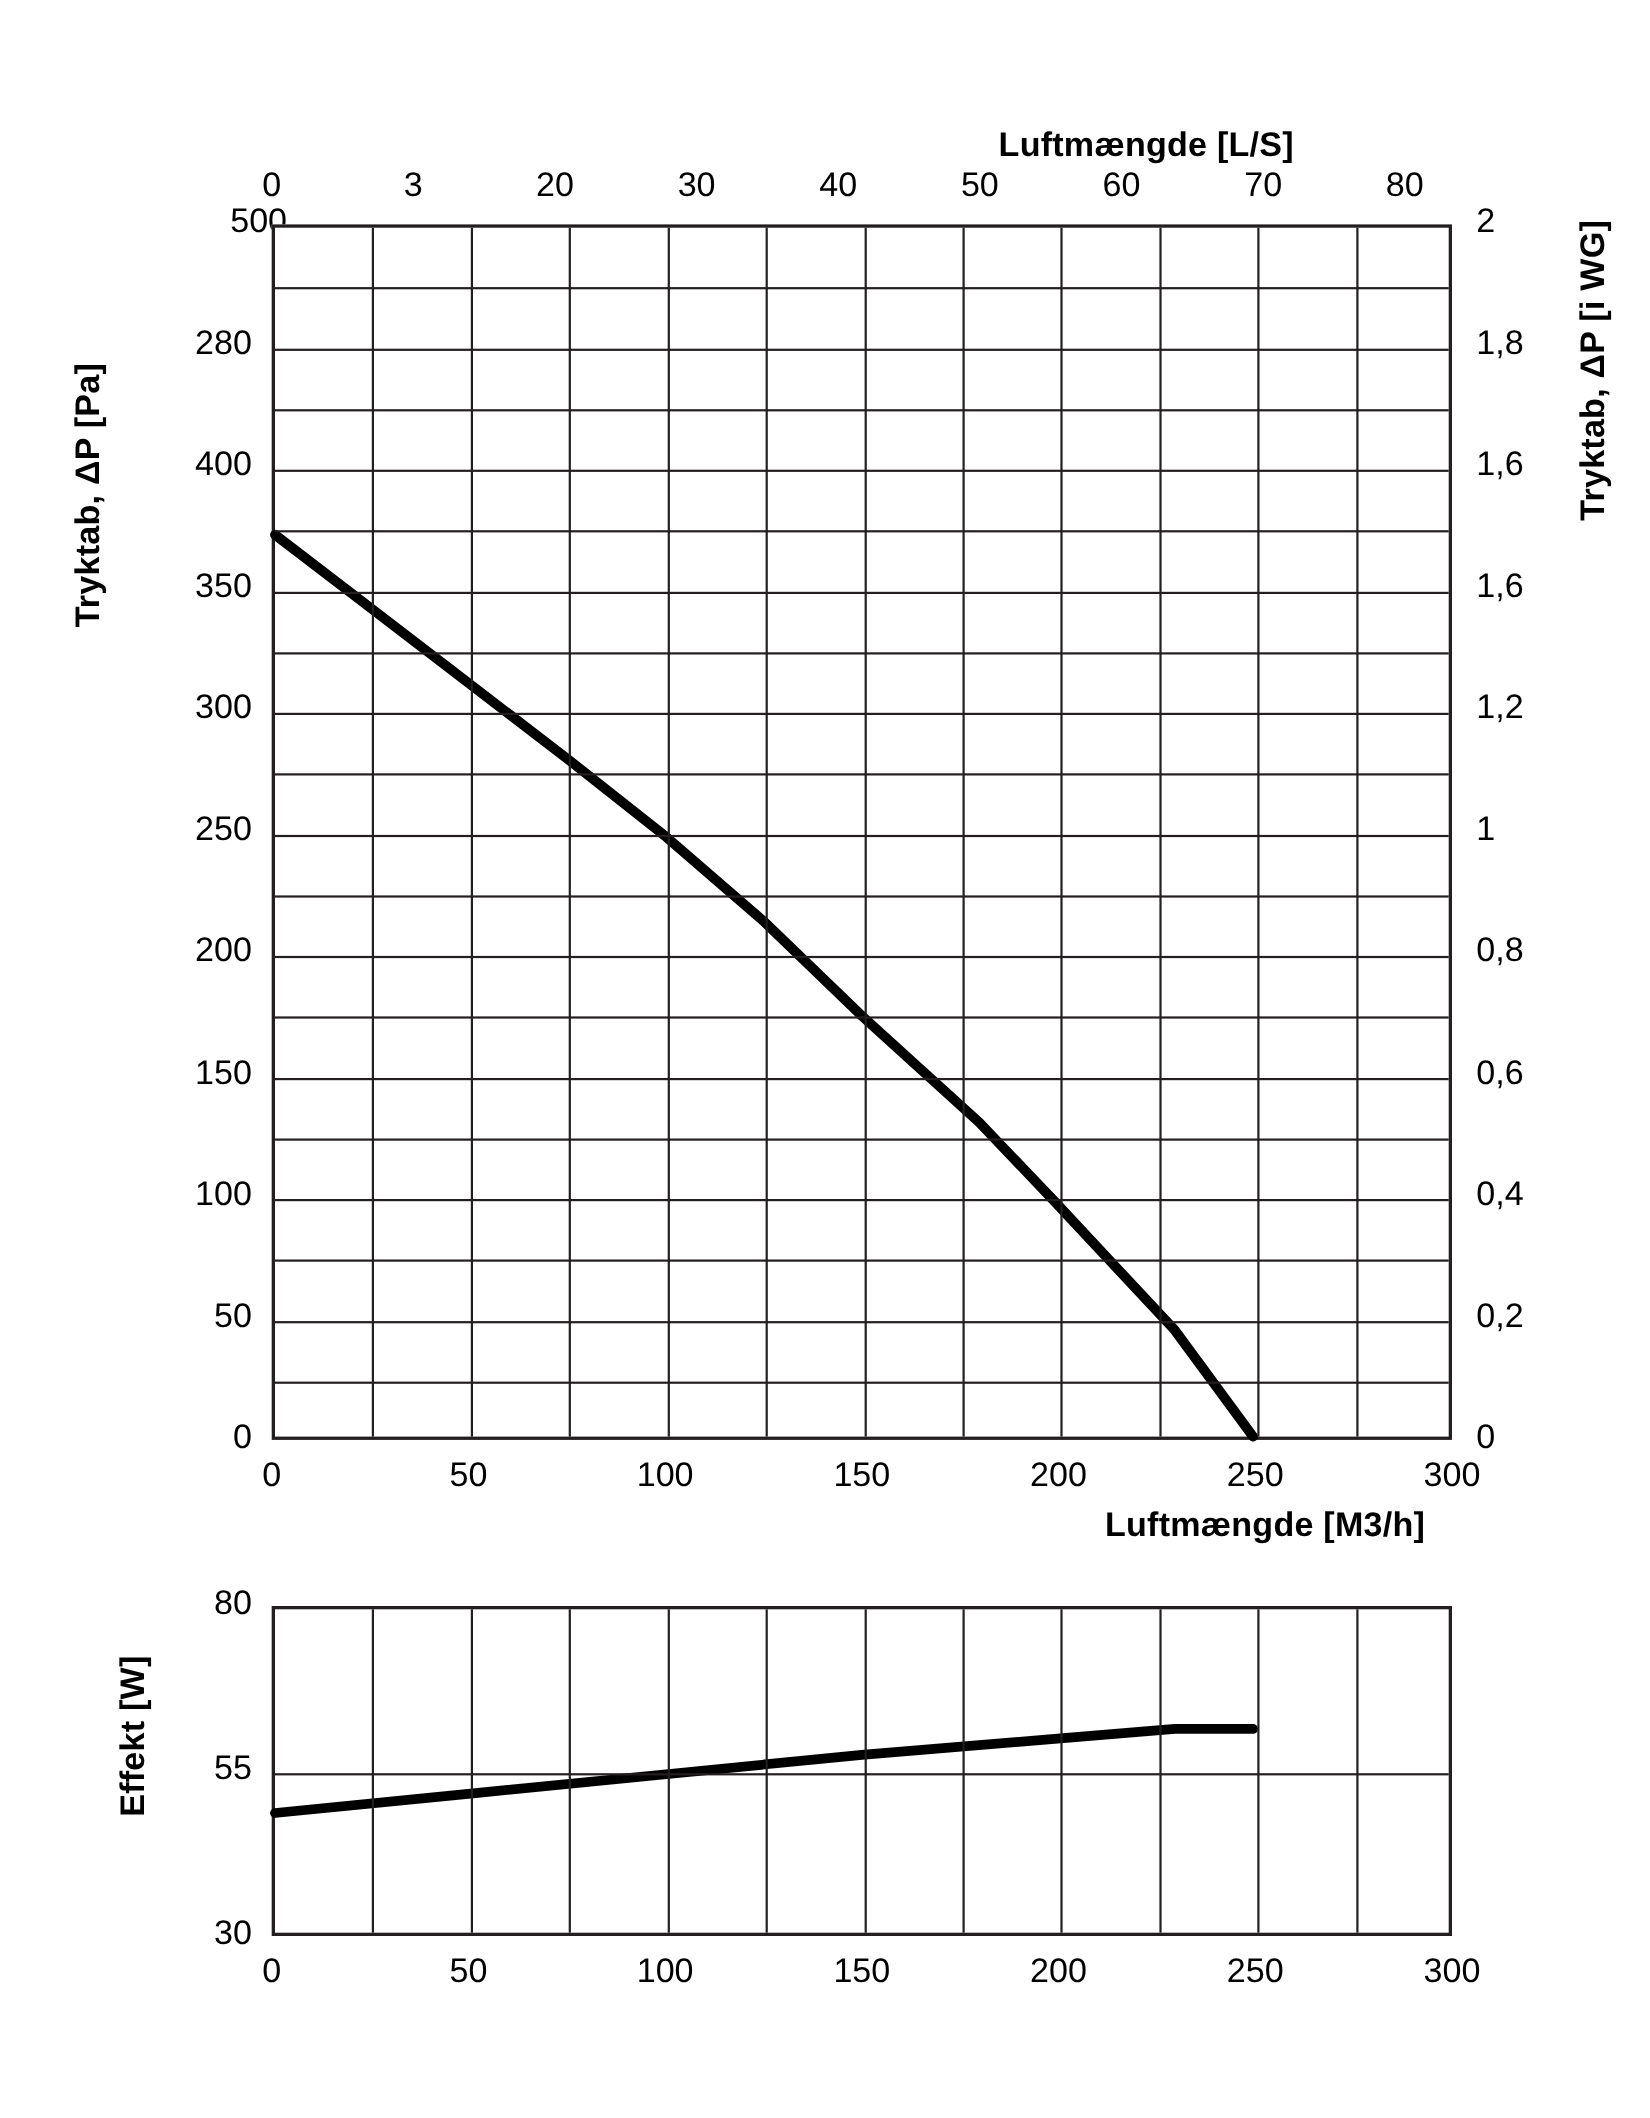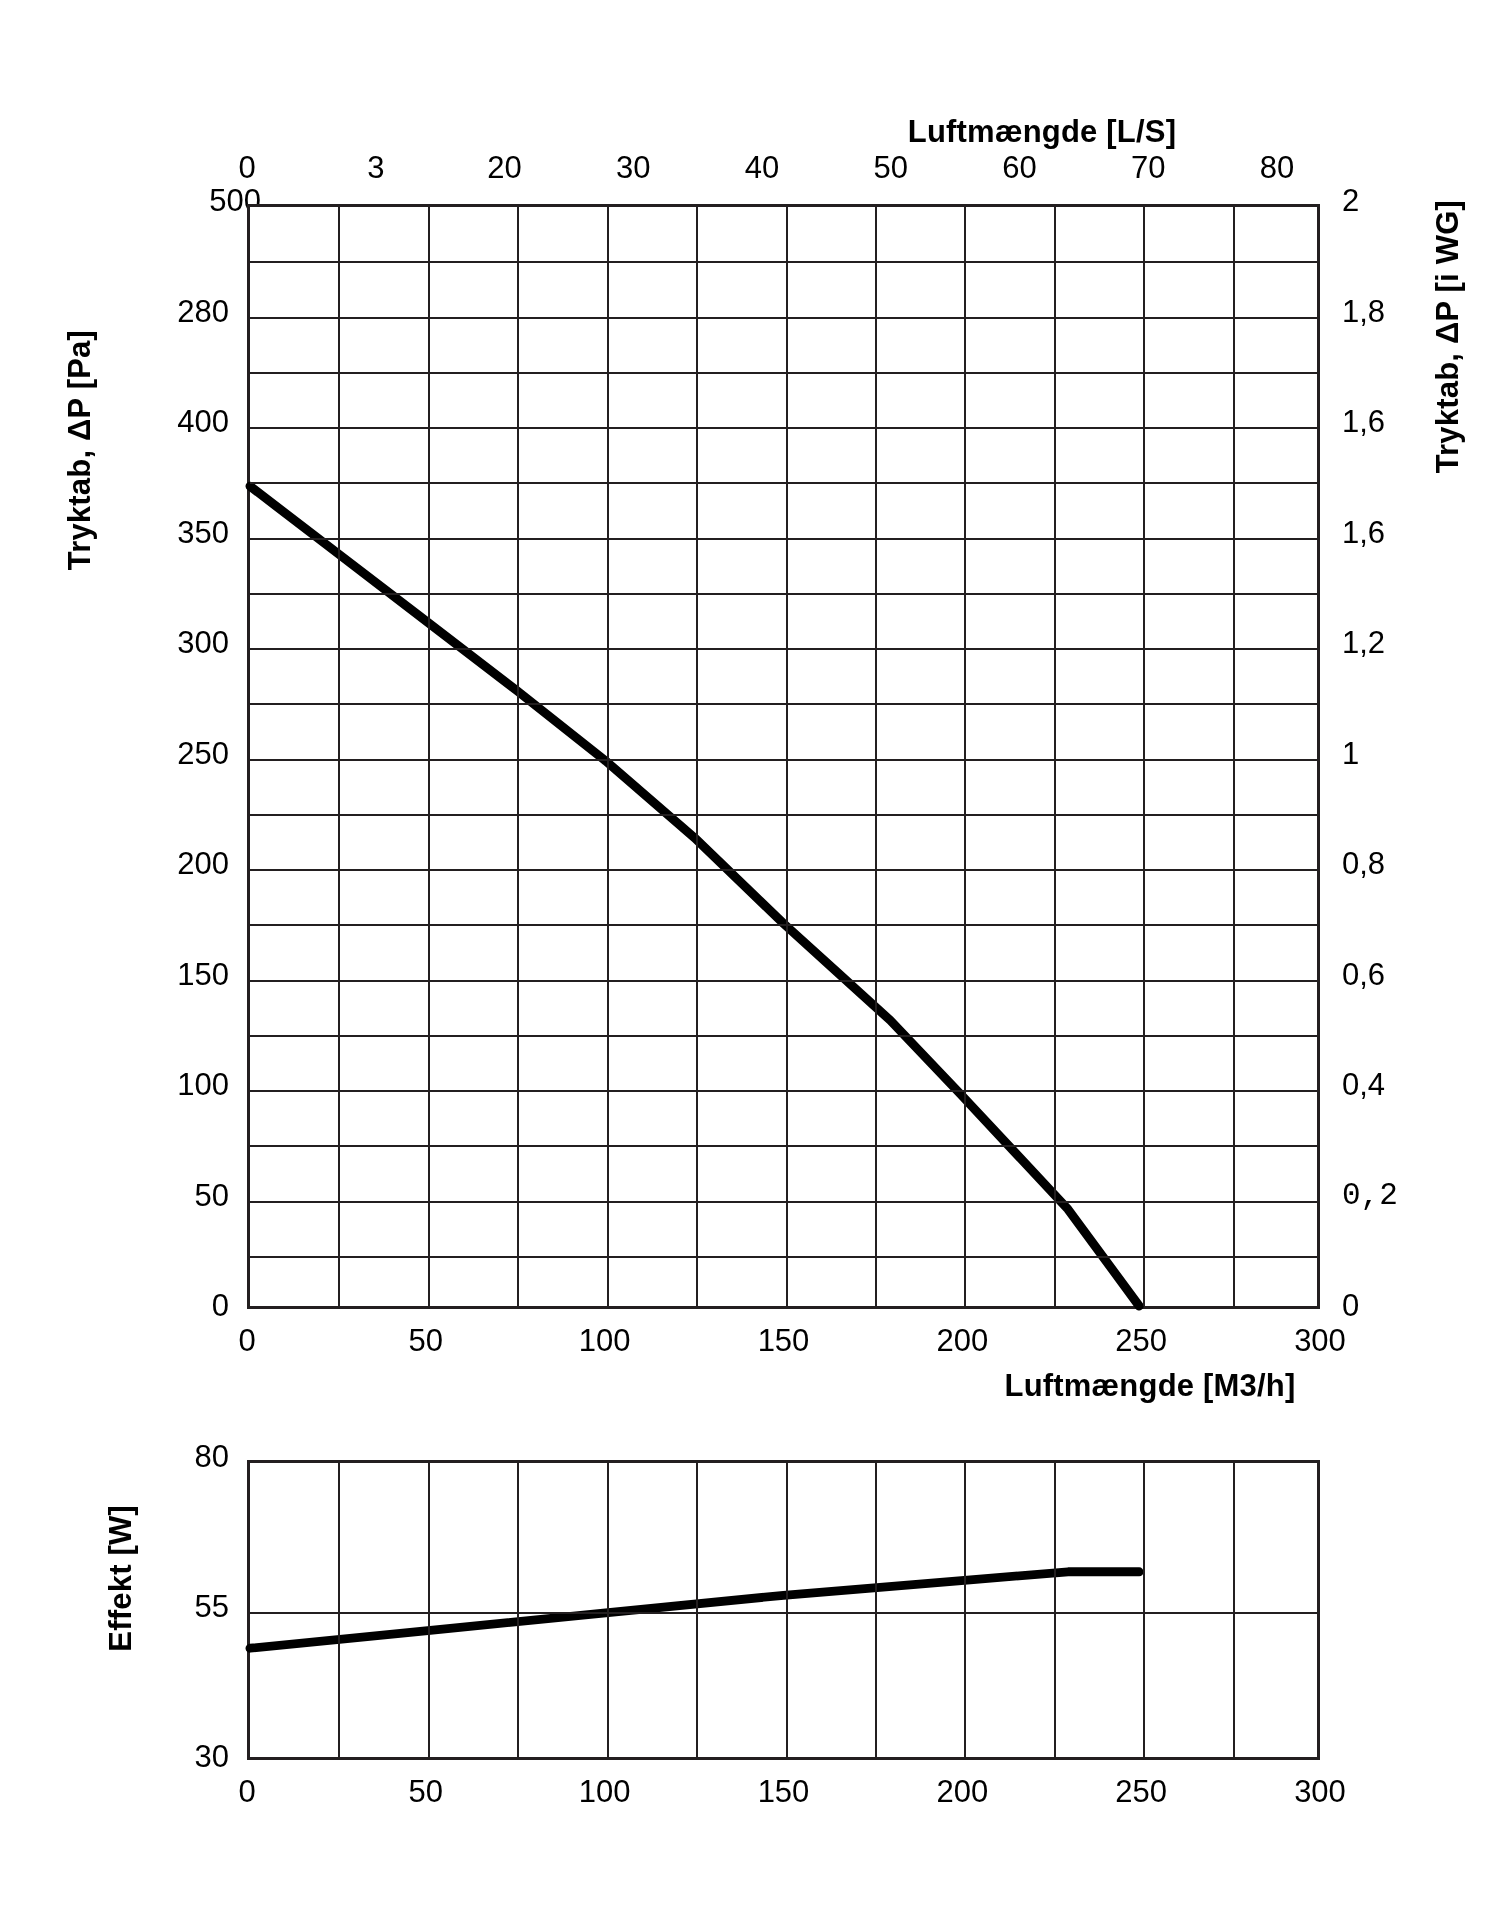--- a/index.html
+++ b/index.html
@@ -172,21 +172,21 @@
       <span class="tick-label" style="left: 229px; top: 846px; transform: translateX(-100%);">200</span>
       <span class="tick-label" style="left: 229px; top: 735.5px; transform: translateX(-100%);">250</span>
       <span class="tick-label" style="left: 229px; top: 625px; transform: translateX(-100%);">300</span>
       <span class="tick-label" style="left: 229px; top: 514.5px; transform: translateX(-100%);">350</span>
       <span class="tick-label" style="left: 229px; top: 404px; transform: translateX(-100%);">400</span>
       <span class="tick-label" style="left: 229px; top: 293.5px; transform: translateX(-100%);">280</span>
       <span class="tick-label" style="left: 229px; top: 183px; transform: translateX(-100%); margin-left: 32px;">500</span>
     </div>
   <div id="ticks-right">
       <span class="tick-label" style="left: 1342px; top: 1288px;">0</span>
-      <span class="tick-label" style="left: 1342px; top: 1177.5px; font-family: Liberation Mono, monospace;">0,2</span>
+      <span class="tick-label" style="left: 1342px; top: 1177.5px;">0,2</span>
       <span class="tick-label" style="left: 1342px; top: 1067px;">0,4</span>
       <span class="tick-label" style="left: 1342px; top: 956.5px;">0,6</span>
       <span class="tick-label" style="left: 1342px; top: 846px;">0,8</span>
       <span class="tick-label" style="left: 1342px; top: 735.5px;">1</span>
       <span class="tick-label" style="left: 1342px; top: 625px;">1,2</span>
       <span class="tick-label" style="left: 1342px; top: 514.5px;">1,6</span>
       <span class="tick-label" style="left: 1342px; top: 404px;">1,6</span>
       <span class="tick-label" style="left: 1342px; top: 293.5px;">1,8</span>
       <span class="tick-label" style="left: 1342px; top: 183px;">2</span>
     </div>

